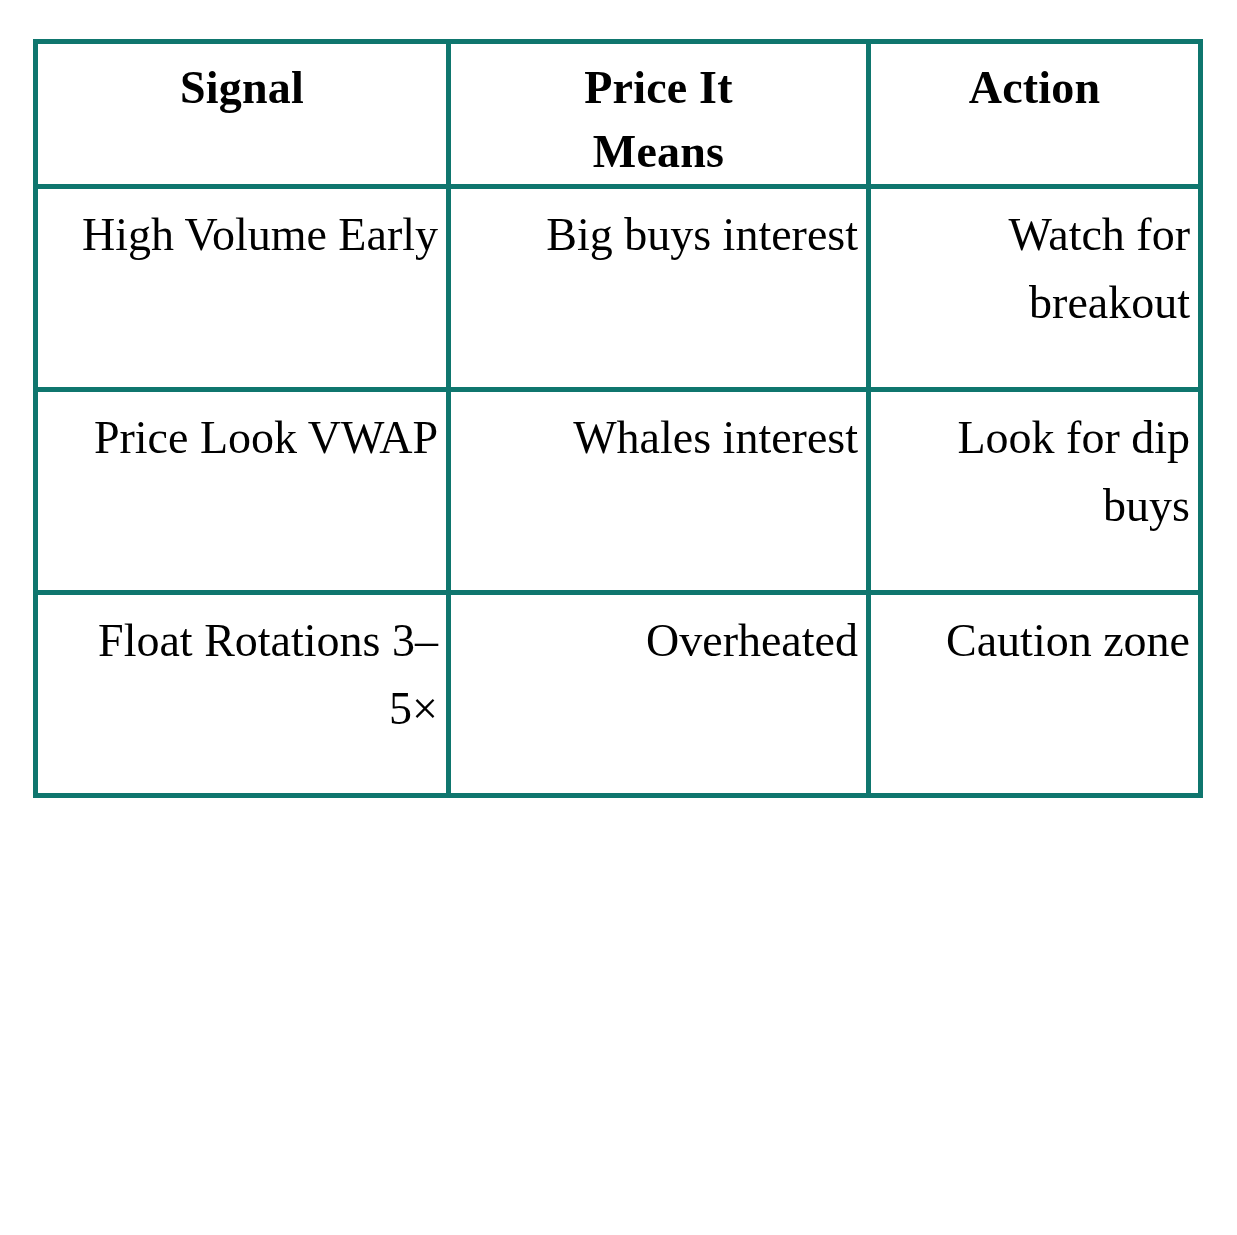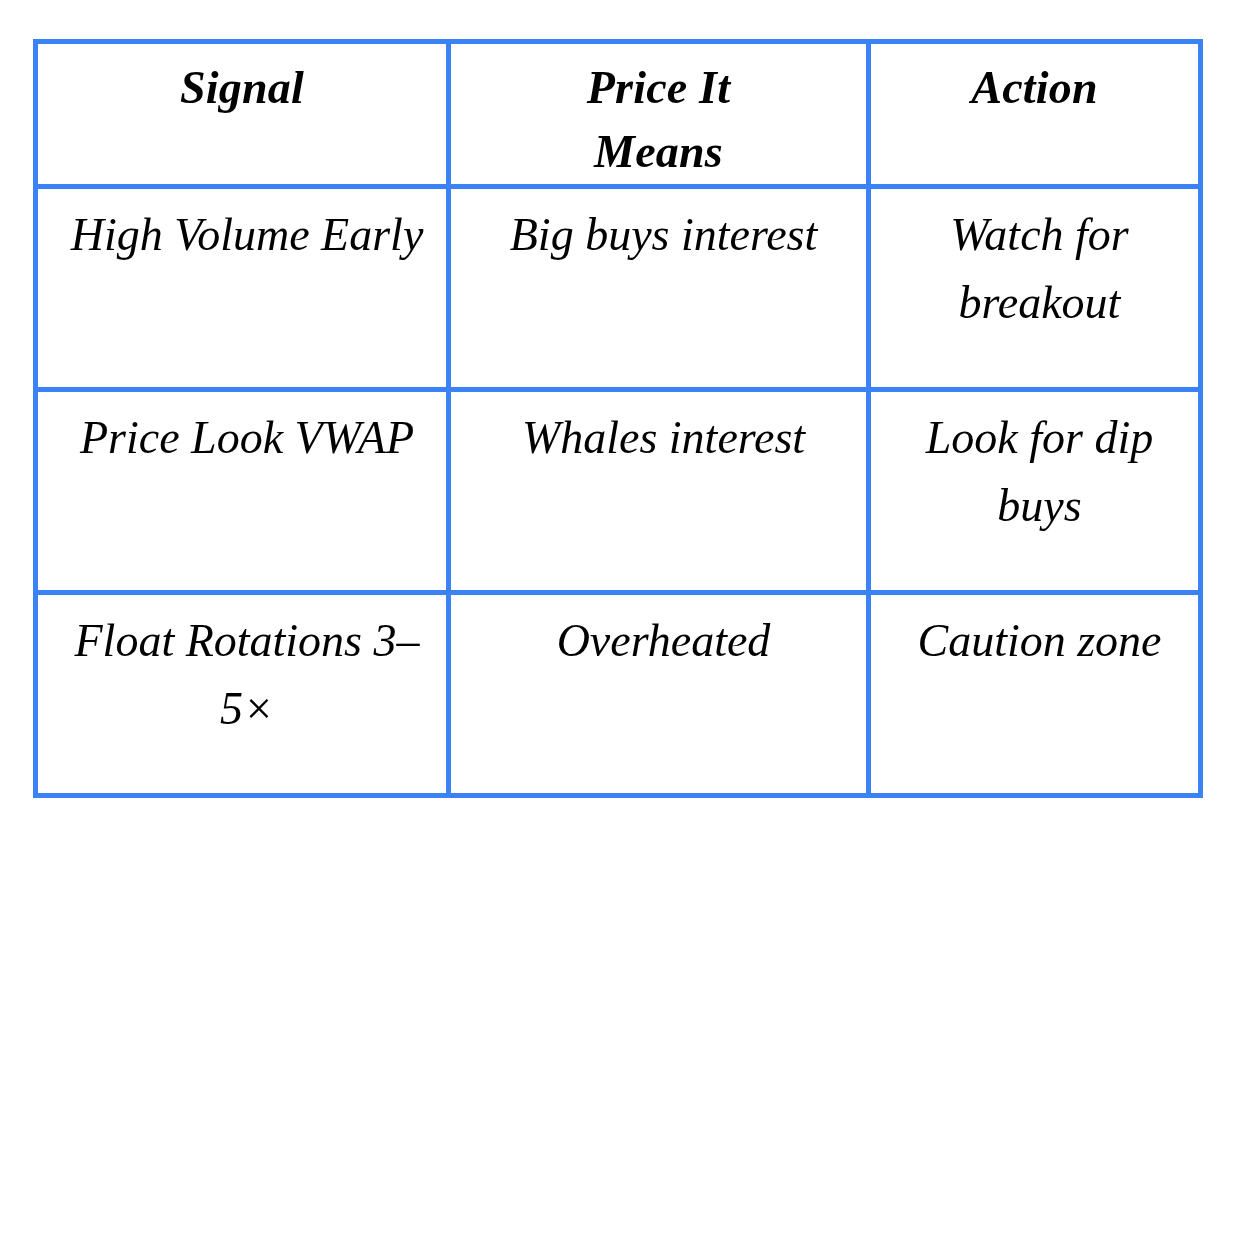--- a/index.html
+++ b/index.html
@@ -32,41 +32,40 @@
     table-layout: fixed;
     background: #ffffff;
   }
 
   .signal-table col.c1 { width: 413px; }
   .signal-table col.c2 { width: 420px; }
   .signal-table col.c3 { width: 332px; }
 
   .signal-table th,
   .signal-table td {
-    border: 5px solid #3b82f6;
+    border: 5px solid #0f766e;
     vertical-align: top;
     padding: 0;
     background: #ffffff;
-    font-style: italic;
   }
 
   .signal-table thead th {
     height: 133px;
     text-align: center;
     font-weight: bold;
     font-size: 46px;
     line-height: 64px;
     padding: 12px 10px 0 10px;
     box-sizing: border-box;
     letter-spacing: 0.2px;
   }
 
   .signal-table tbody td {
     height: 203px;
-    text-align: center;
+    text-align: right;
     font-weight: normal;
     font-size: 46px;
     line-height: 68px;
     padding: 12px 8px 0 18px;
     box-sizing: border-box;
   }
 
   .cell-text {
     display: block;
     white-space: pre-line;

